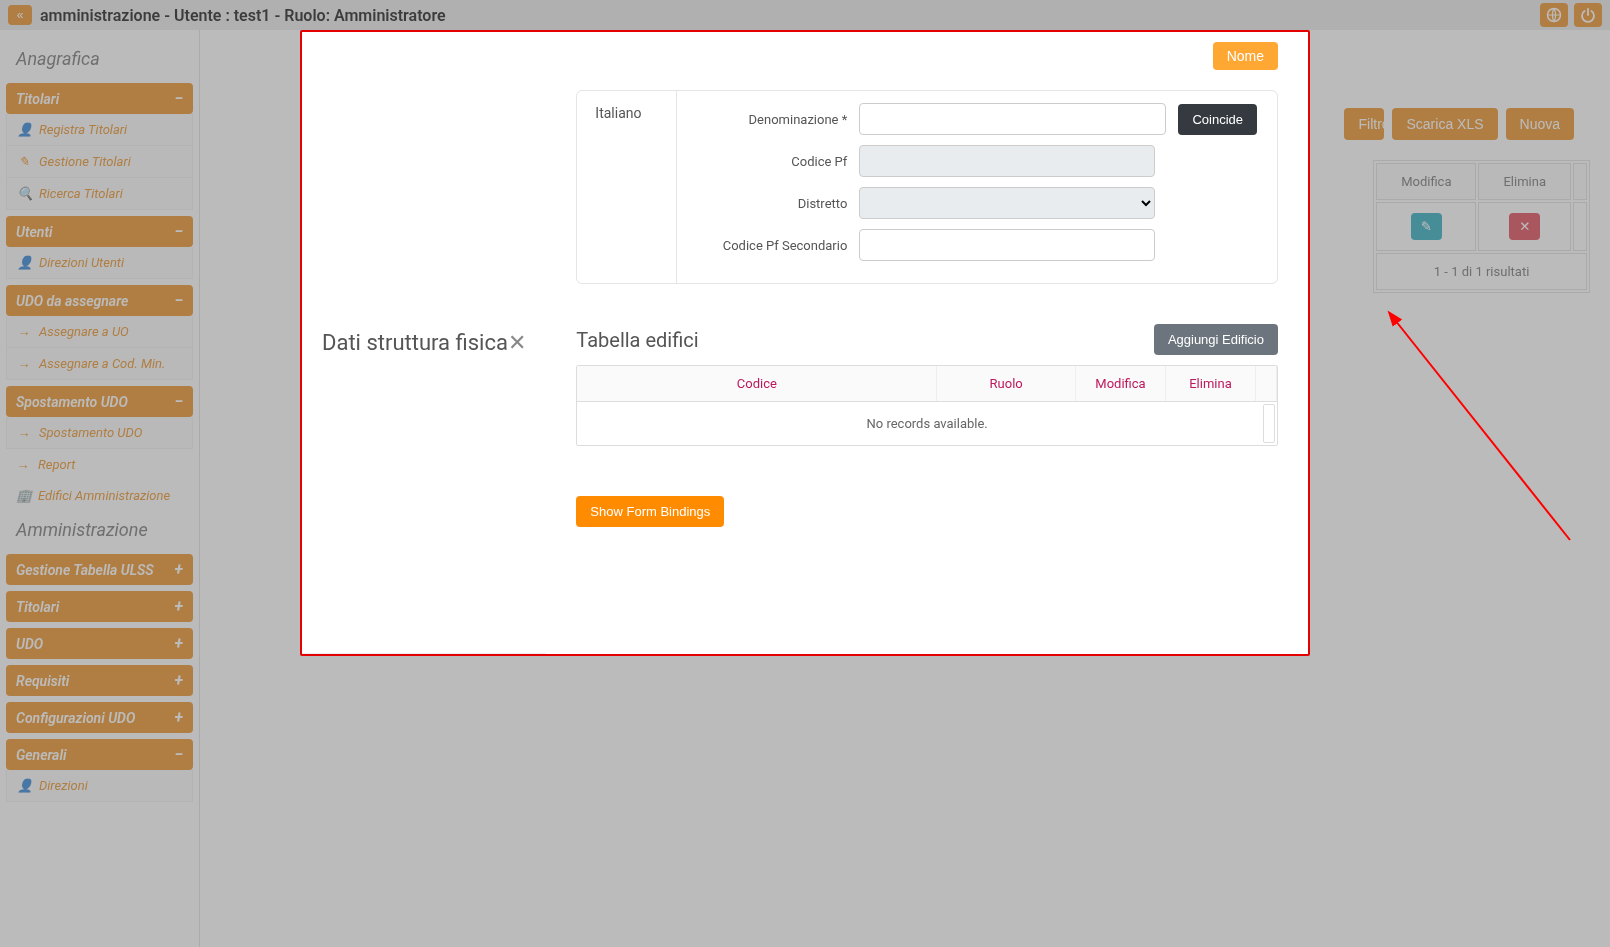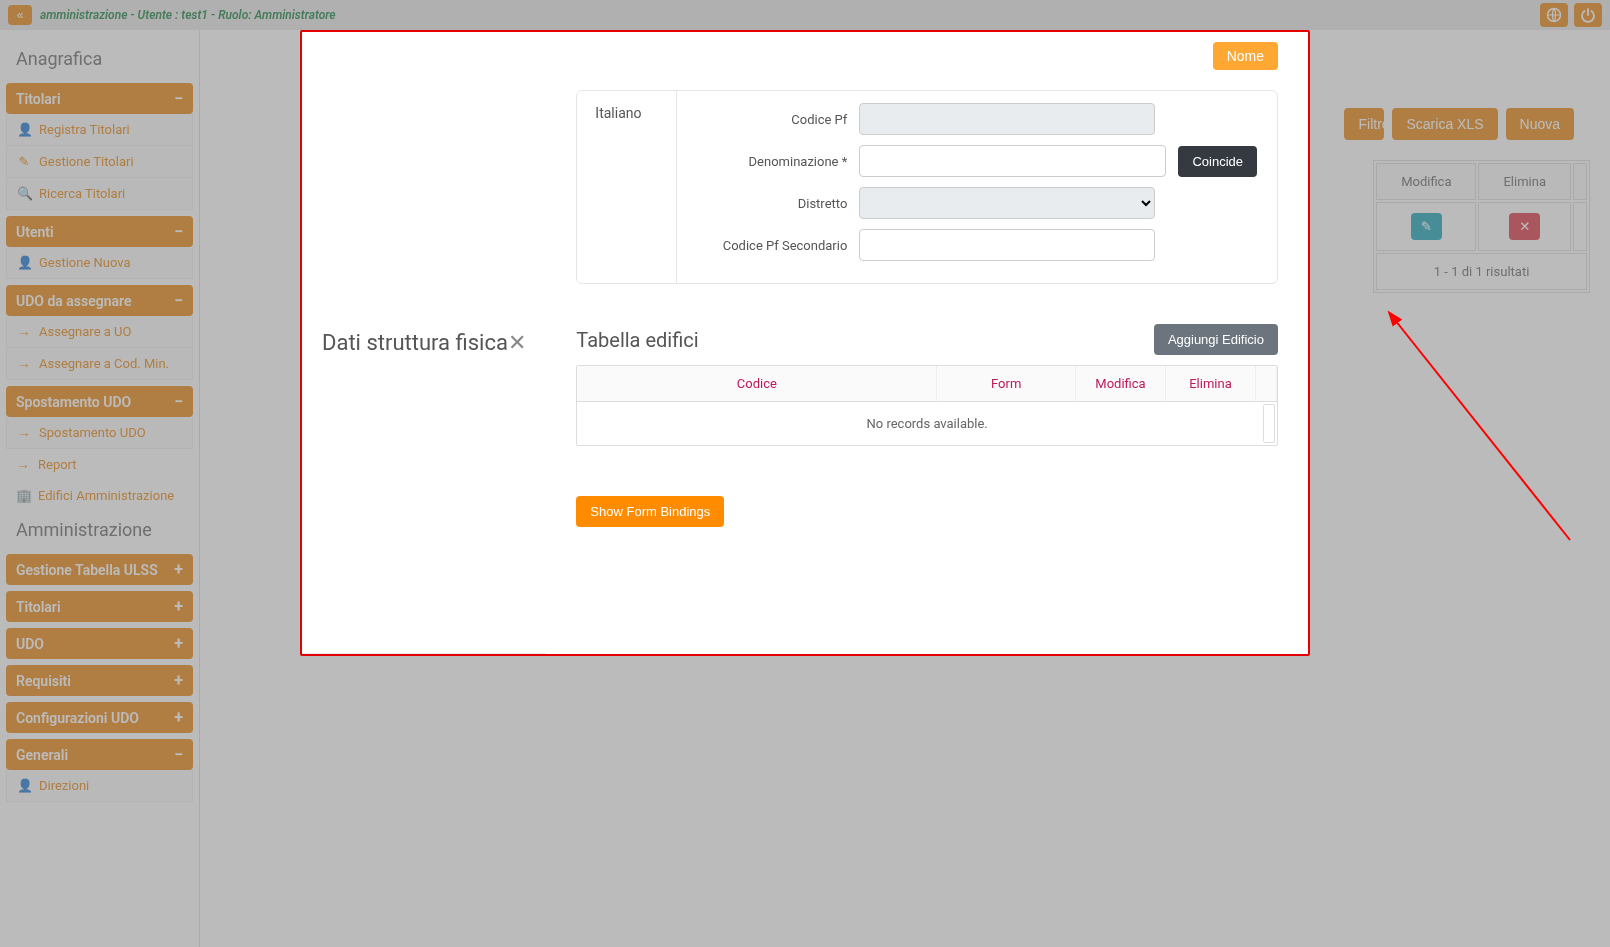--- a/index.html
+++ b/index.html
@@ -27,21 +27,21 @@
     .collapse-btn {
       background: #e8840c;
       color: white;
       border: none;
       border-radius: 4px;
       width: 24px;
       height: 20px;
       cursor: pointer;
       font-size: 12px;
     }
-    .title-text { color: #15803d; font-weight: 600; font-size: 12px; font-style: italic; }
+    .title-text { color: #000000; font-weight: 600; font-size: 16px; }
     .topbar-right { display: flex; gap: 6px; }
     .topbar-icon {
       background: #e8840c;
       color: white;
       border: none;
       border-radius: 4px;
       width: 28px;
       height: 24px;
       cursor: pointer;
       display: flex;
@@ -51,20 +51,21 @@
     
     .layout { display: flex; height: calc(100vh - 30px); }
     
     .sidebar {
       width: 200px;
       background: #fff;
       border-right: 1px solid #ddd;
       overflow-y: auto;
       padding: 10px 6px;
       position: relative;
+      font-style: italic;
     }
     .sidebar-heading {
       color: #666;
       font-size: 18px;
       padding: 8px 10px;
       font-weight: 400;
     }
     .sidebar-section {
       background: #e8840c;
       color: white;
@@ -316,21 +317,21 @@
       <span class="icon">🔍</span>
       <span>Ricerca Titolari</span>
     </div>
 
     <div class="sidebar-section">
       <span>Utenti</span>
       <span class="toggle">−</span>
     </div>
     <div class="sidebar-item">
       <span class="icon">👤</span>
-      <span>Gestione Nuova</span>
+      <span>Direzioni Utenti</span>
     </div>
 
     <div class="sidebar-section">
       <span>UDO da assegnare</span>
       <span class="toggle">−</span>
     </div>
     <div class="sidebar-item">
       <span class="icon">→</span>
       <span>Assegnare a UO</span>
     </div>
@@ -425,28 +426,28 @@
       <div class="save-row">
         <button class="save-btn">Nome</button>
       </div>
       
       <div class="form-card">
         <div class="tab-col">
           <div class="tab-active">Italiano</div>
         </div>
         <div class="form-rows">
           <div class="form-row">
+            <label>Denominazione *</label>
+            <input type="text" style="">
+            <button class="coincide-btn">Coincide</button>
+          </div>
+          <div class="form-row">
             <label>Codice Pf</label>
             <input type="text" class="readonly" readonly="" style="">
             <div class="extra-col"></div>
-          </div>
-          <div class="form-row">
-            <label>Denominazione *</label>
-            <input type="text" style="">
-            <button class="coincide-btn">Coincide</button>
           </div>
           <div class="form-row">
             <label>Distretto</label>
             <select class="readonly"><option></option></select>
             <div class="extra-col"></div>
           </div>
           <div class="form-row">
             <label>Codice Pf Secondario</label>
             <input type="text" style="">
             <div class="extra-col"></div>
@@ -455,21 +456,21 @@
       </div>
       
       <div class="tbl-section">
         <div class="tbl-header">
           <div class="tbl-title">Tabella edifici</div>
           <button class="add-btn">Aggiungi Edificio</button>
         </div>
         <div class="grid">
           <div class="grid-head">
             <div class="gc-code">Codice</div>
-            <div class="gc-name">Form</div>
+            <div class="gc-name">Ruolo</div>
             <div class="gc-mod">Modifica</div>
             <div class="gc-del">Elimina</div>
             <div class="gc-scroll"></div>
           </div>
           <div class="grid-empty">
             <span>No records available.</span>
             <div class="tiny-scroll"></div>
           </div>
         </div>
       </div>

